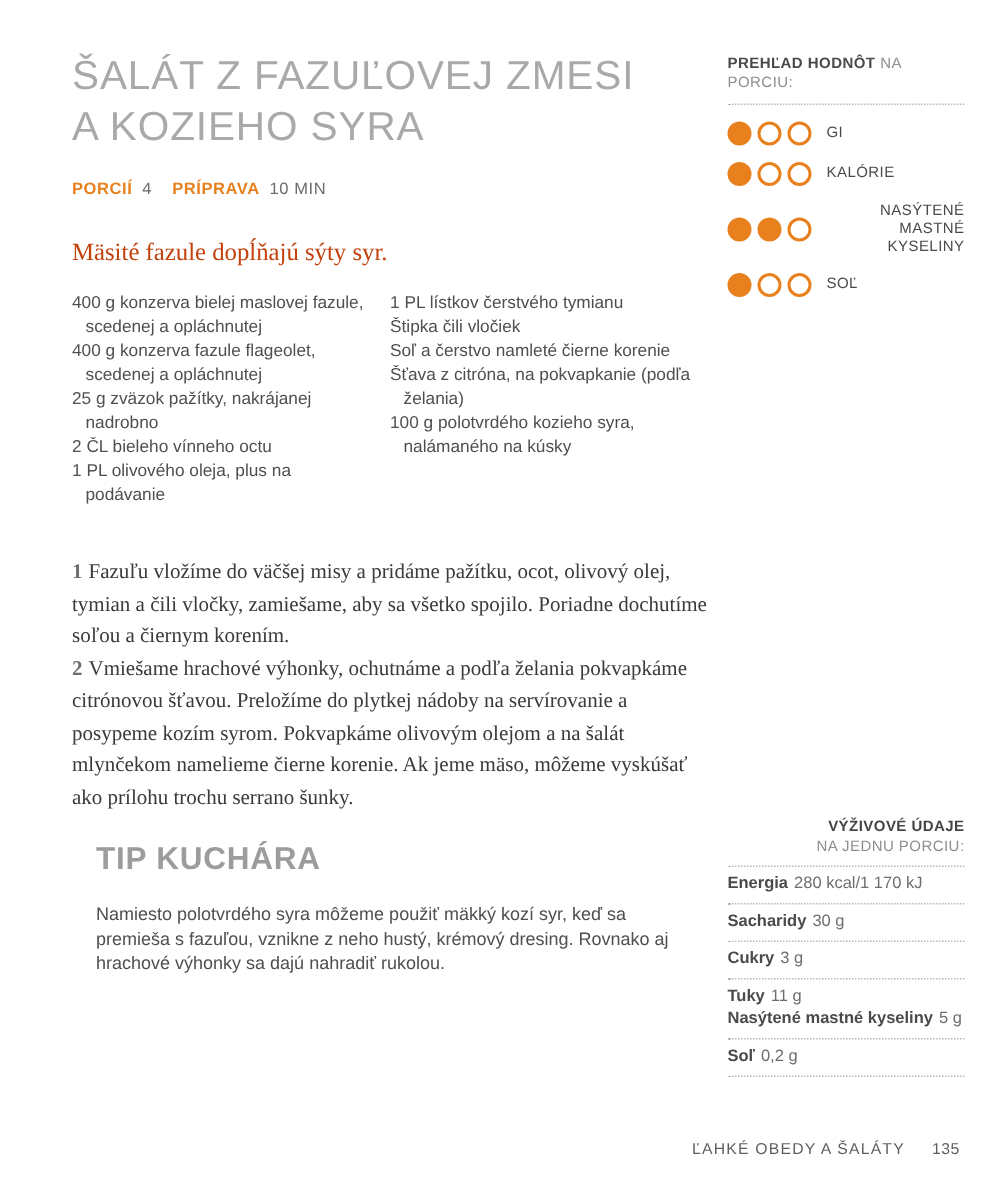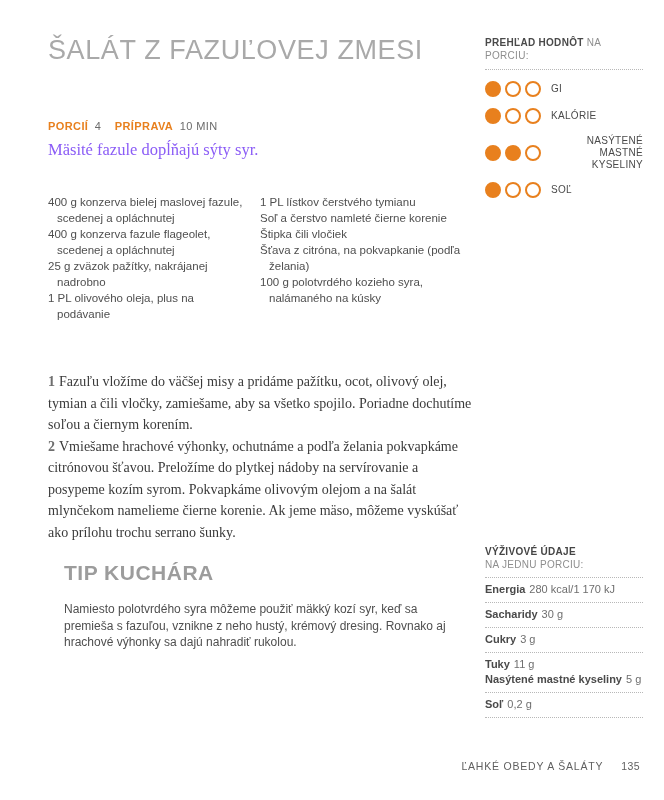--- a/index.html
+++ b/index.html
@@ -13,23 +13,23 @@
     font-size:27px;line-height:34px;font-weight:400;
     color:#a9a9a9;letter-spacing:0.6px;
   }
   
   .meta{position:absolute;left:48px;top:120px;font-size:11px;letter-spacing:0.4px;text-align:center;}
   .meta .label{color:#E8801E;font-weight:700;}
   .meta .value{color:#6b6b6b;margin-left:3px;}
   .meta .value.gap{margin-right:10px;}
   
   .intro{
-    position:absolute;left:48px;top:140px;margin:0;
+    position:absolute;left:48px;top:158px;margin:0;
     font-family:"Liberation Serif","DejaVu Serif",serif;
-    font-size:16.5px;color:#8b5cf6;
+    font-size:16.5px;color:#c2410c;
   }
   
   .ingredients{position:absolute;left:48px;top:194px;width:424px;display:flex;}
   .ing-col{width:212px;box-sizing:border-box;padding-right:10px;}
   .ing-col ul{margin:0;padding:0;list-style:none;}
   .ing-col li{
     font-size:11.5px;line-height:16px;color:#4f4f4f;
     padding-left:9px;text-indent:-9px;
   }
   
@@ -56,64 +56,65 @@
   .dot{
     width:16px;height:16px;border-radius:50%;box-sizing:border-box;
     border:2px solid #E8801E;background:#ffffff;margin-right:4px;
   }
   .dot.filled{background:#E8801E;}
   .vlabel{margin-left:6px;font-size:10px;color:#4a4a4a;letter-spacing:0.3px;line-height:12px;max-width:98px;}
   
   .nutrition-panel{position:absolute;left:485px;top:545px;width:158px;}
   .n-heading{
     font-size:10px;color:#8e8e8e;line-height:13px;letter-spacing:0.3px;
-    padding-bottom:6px;border-bottom:1px dotted #b8b8b8;
+    padding-bottom:6px;border-bottom:1px dotted #b8b8b8;text-align:right;
   }
   .n-heading .bold{color:#454545;font-weight:700;}
   .n-row{padding:4px 0 5px;border-bottom:1px dotted #b8b8b8;font-size:11px;}
   .n-line{line-height:15px;}
   .nlabel{font-weight:700;color:#4a4a4a;}
   .nvalue{color:#6e6e6e;margin-left:4px;}
   
   .footer{
     position:absolute;top:760px;right:24px;
     font-size:10.5px;color:#5f5f5f;letter-spacing:0.8px;
   }
   .footer .pn{margin-left:18px;letter-spacing:0.4px;}
 </style>
 </head>
 <body>
 
 <div class="page">
 
-  <h1 class="title"><span>ŠALÁT Z FAZUĽOVEJ ZMESI</span><br></h1>
+  <h1 class="title"><span>ŠALÁT Z FAZUĽOVEJ ZMESI</span><br><span>A KOZIEHO SYRA</span></h1>
 
   <div class="meta">
     <span class="label">PORCIÍ</span>
     <span class="value gap">4</span>
     <span class="label">PRÍPRAVA</span>
     <span class="value">10 MIN</span>
   </div>
 
   <p class="intro">Mäsité fazule dopĺňajú sýty syr.</p>
 
   <div class="ingredients">
     <div class="ing-col">
         <ul id="ing-left">
           <li>400 g konzerva bielej maslovej fazule, scedenej a opláchnutej</li>
           <li>400 g konzerva fazule flageolet, scedenej a opláchnutej</li>
           <li>25 g zväzok pažítky, nakrájanej nadrobno</li>
+          <li>2 ČL bieleho vínneho octu</li>
           <li>1 PL olivového oleja, plus na podávanie</li>
         </ul>
       </div>
     <div class="ing-col">
         <ul id="ing-right">
           <li>1 PL lístkov čerstvého tymianu</li>
+          <li>Štipka čili vločiek</li>
           <li>Soľ a čerstvo namleté čierne korenie</li>
-          <li>Štipka čili vločiek</li>
           <li>Šťava z citróna, na pokvapkanie (podľa želania)</li>
           <li>100 g polotvrdého kozieho syra, nalámaného na kúsky</li>
         </ul>
       </div>
   </div>
 
   <div class="steps" id="steps">
       <p class="step"><span class="step-num">1</span><span class="step-text">Fazuľu vložíme do väčšej misy a pridáme pažítku, ocot, olivový olej, tymian a čili vločky, zamiešame, aby sa všetko spojilo. Poriadne dochutíme soľou a čiernym korením.</span></p>
       <p class="step"><span class="step-num">2</span><span class="step-text">Vmiešame hrachové výhonky, ochutnáme a podľa želania pokvapkáme citrónovou šťavou. Preložíme do plytkej nádoby na servírovanie a posypeme kozím syrom. Pokvapkáme olivovým olejom a na šalát mlynčekom namelieme čierne korenie. Ak jeme mäso, môžeme vyskúšať ako prílohu trochu serrano šunky.</span></p>
     </div>

